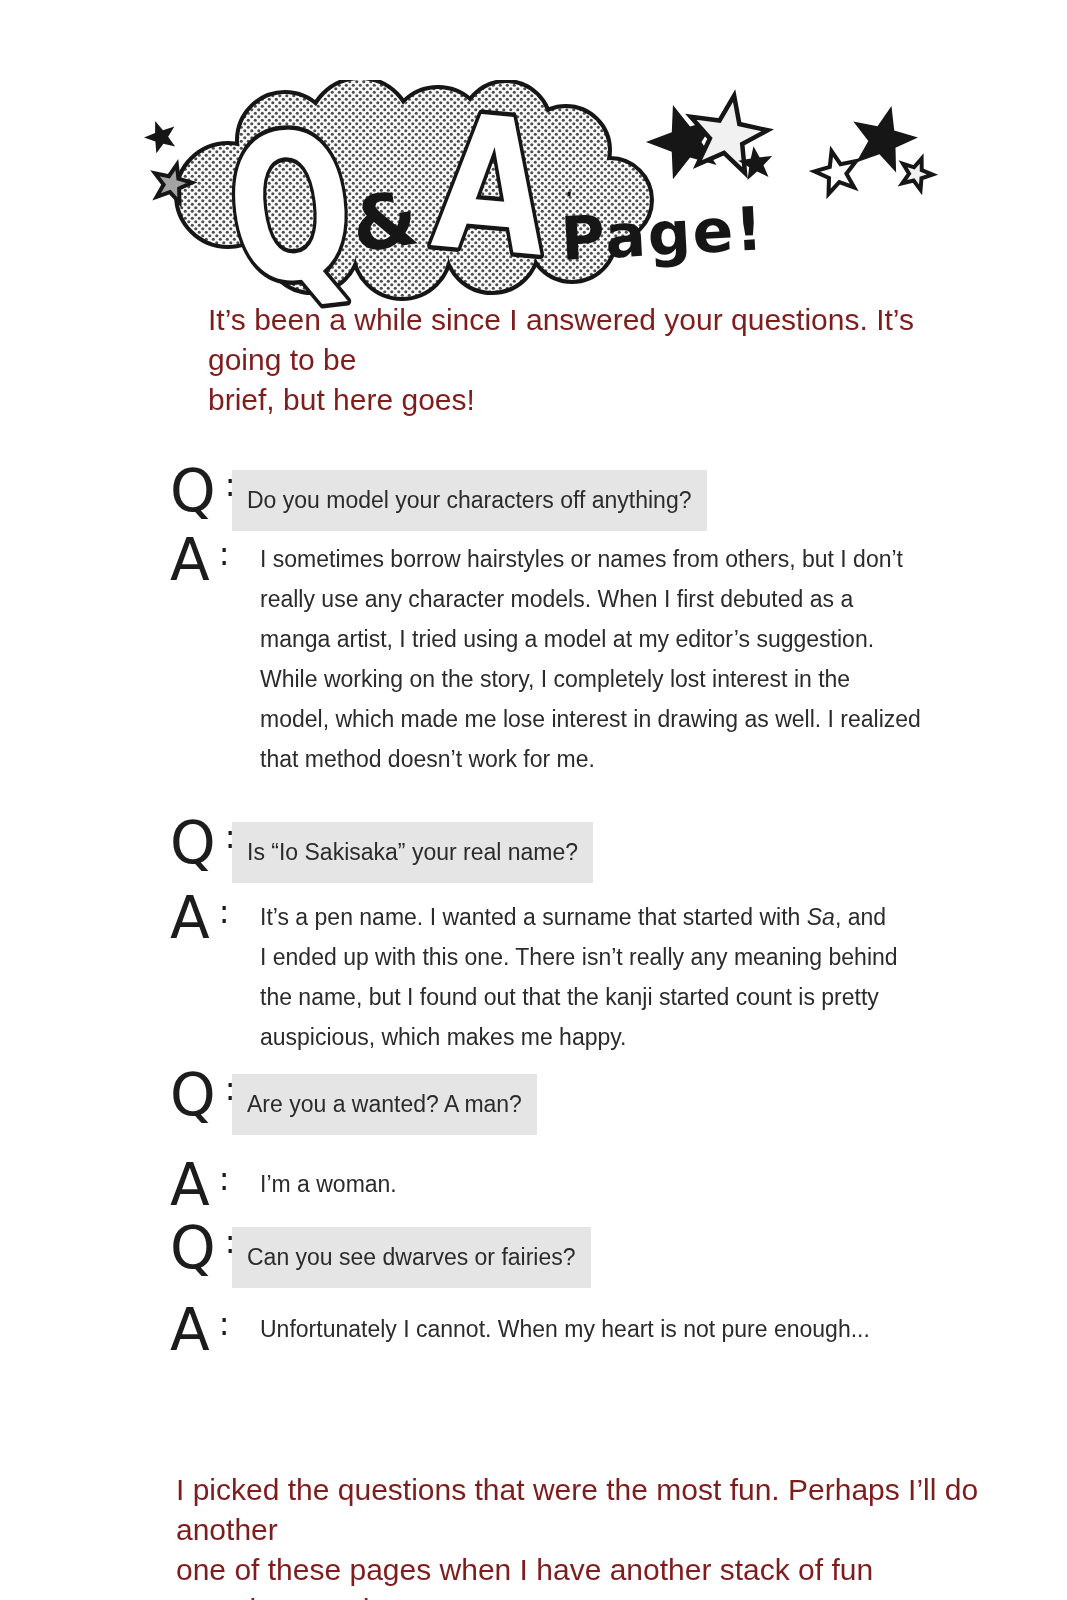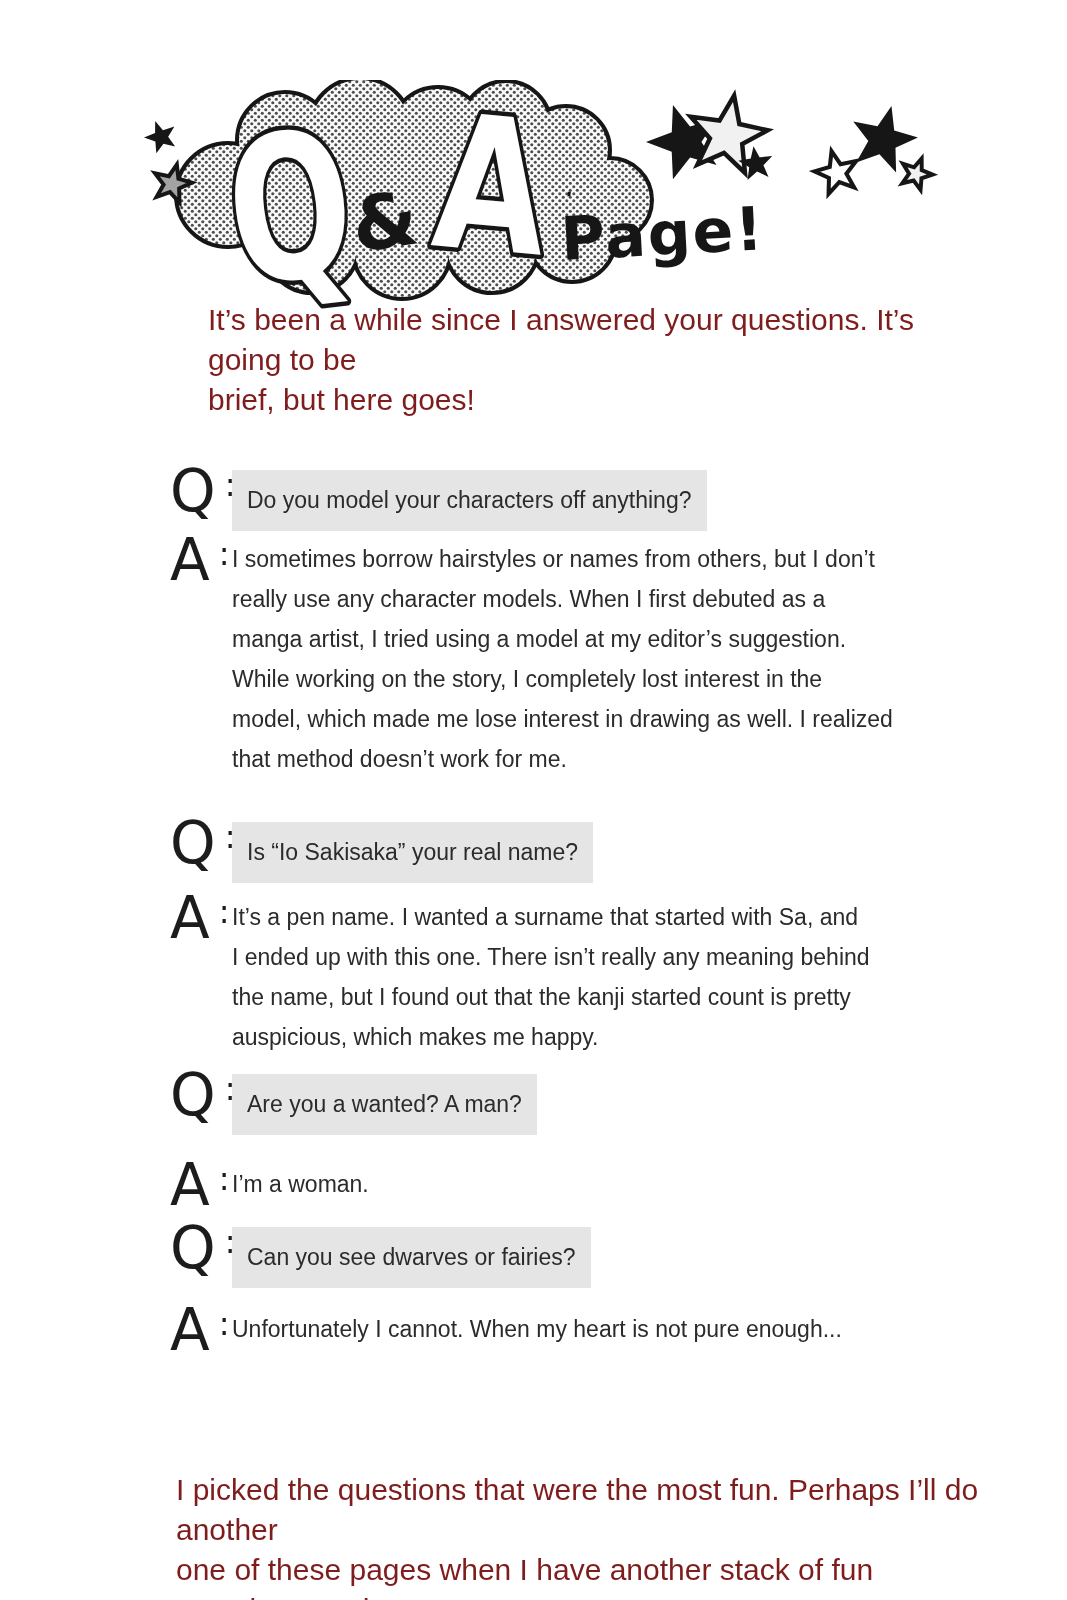--- a/index.html
+++ b/index.html
@@ -40,22 +40,23 @@
     background: #e5e5e5;
     padding: 18px 15px;
     font-size: 23px;
     line-height: 25px;
   }
   .ans {
     display: block;
     white-space: pre-line;
     font-size: 23px;
     line-height: 40px;
+    margin-left: 28px;
   }
-  .ital { }
+  .ital { font-style: italic; }
   .a-row { margin-top: 8px; }
 </style>
 </head>
 <body>
 
 <div class="page">
 
   <svg class="header-art" width="860" height="230" viewBox="0 0 860 230" xmlns="http://www.w3.org/2000/svg">
     <defs>
       <pattern id="halftone" width="7" height="7" patternUnits="userSpaceOnUse">

